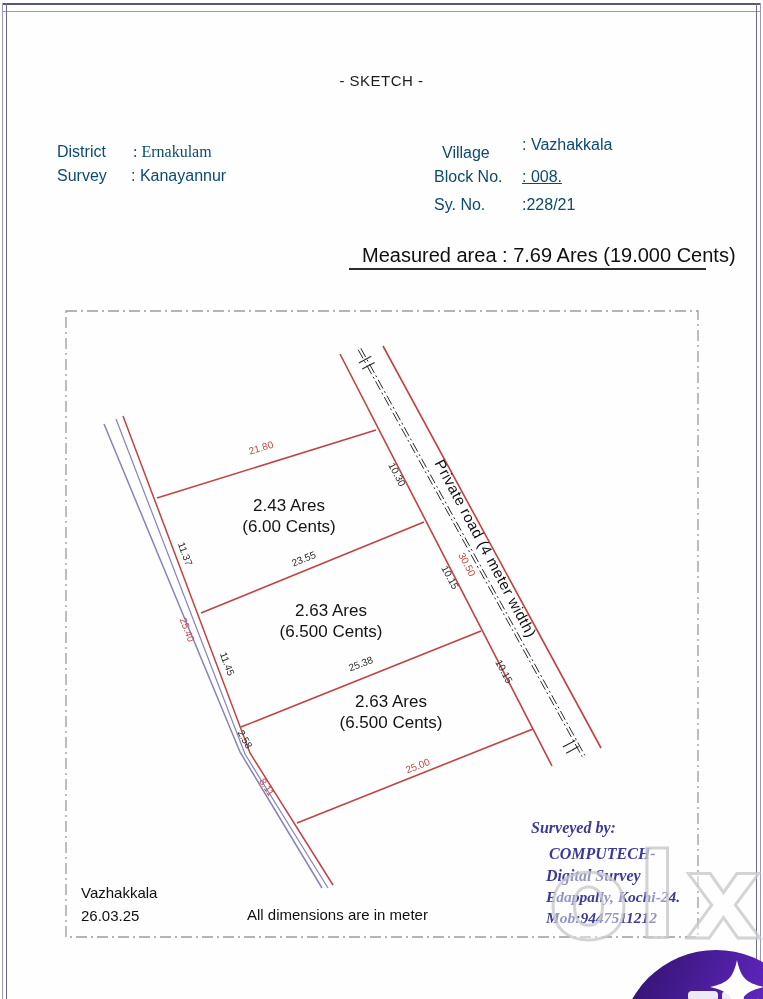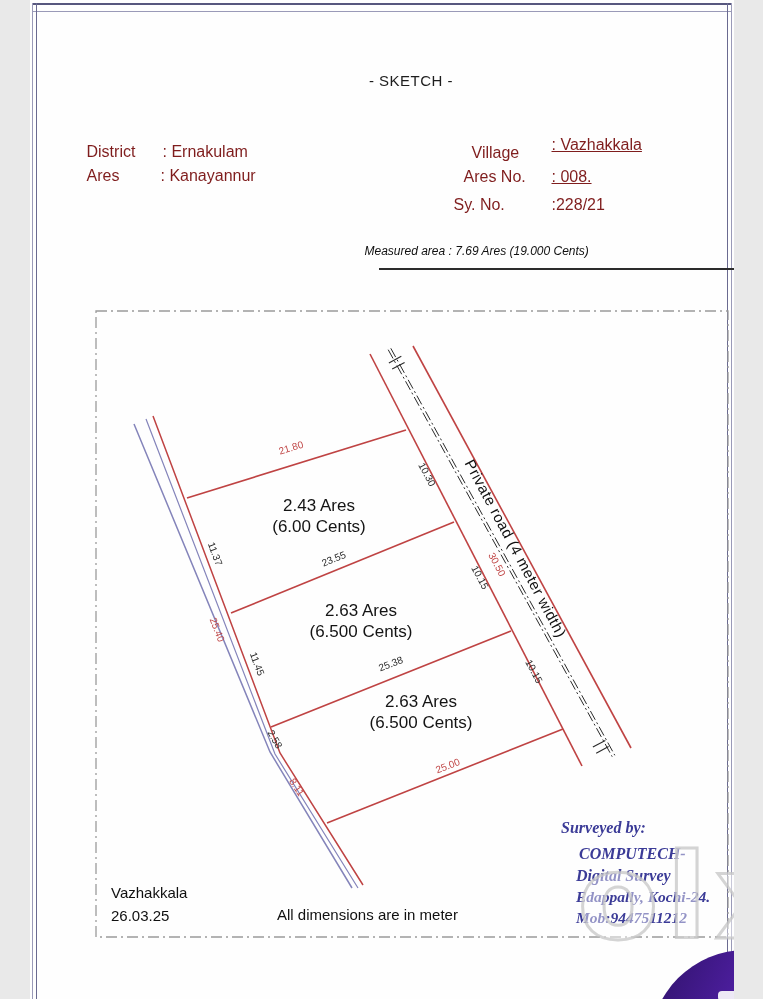--- a/index.html
+++ b/index.html
@@ -1,32 +1,32 @@
 <!DOCTYPE html>
 <html><head>
 <meta charset="utf-8">
 <style>
   html,body{margin:0;padding:0;background:#e9e9e9;}
   #page{
-    position:relative;width:704px;height:999px;margin:0 auto;
+    position:relative;width:763px;height:999px;margin:0 auto;
     background:#fefefe;overflow:hidden;
     font-family:"Liberation Sans",sans-serif;color:#161616;
   }
   
   .pb-top{position:absolute;left:2px;right:2px;top:3px;height:6px;
     border-top:2px solid #57577e;border-bottom:1px solid #9a9ab8;}
   .pb-left{position:absolute;left:2px;top:3px;bottom:0;width:3px;
     border-left:1px solid #9a9ab8;border-right:1px solid #6a6a90;}
   .pb-right{position:absolute;right:2px;top:3px;bottom:0;width:3px;
     border-left:1px solid #6a6a90;border-right:1px solid #9a9ab8;}
 
   .abs{position:absolute;white-space:nowrap;}
   .title{top:72px;left:0;width:763px;text-align:center;font-size:15px;letter-spacing:.5px;color:#1d1d1d;}
-  .hrow{font-size:16px;color:#7f1d1d;}
-  .measured{top:244px;left:335px;font-size:12px;color:#101010;font-style:italic;}
+  .hrow{font-size:16px;color:#0c4a6e;}
+  .measured{top:244px;left:362px;font-size:20px;color:#101010;}
   .measured-line{top:268px;left:349px;width:357px;border-top:2px solid #2c2c2c;height:0;}
 
   svg text{font-family:"Liberation Sans",sans-serif;}
   .dim-b{font-size:10px;fill:#2a2a2a;}
   .dim-r{font-size:10px;fill:#c04747;}
   .parcel-t{font-size:17px;fill:#141414;text-anchor:middle;}
   .road-t{font-size:15px;fill:#101010;letter-spacing:.5px;text-anchor:middle;}
   .foot-t{font-size:15px;fill:#101010;}
   .surv{font-family:"Liberation Serif",serif;font-style:italic;font-weight:bold;fill:#3b3b97;}
 
@@ -49,29 +49,29 @@
 
 <div id="page">
 
   <div class="pb-top"></div>
   <div class="pb-left"></div>
   <div class="pb-right"></div>
 
   <div class="abs title">- SKETCH -</div>
 
   <div class="abs hrow" style="top:143px;left:57px;">District</div>
-  <div class="abs hrow" style="top:143px;left:133px;">: Ernakulam</div>
-  <div class="abs hrow" style="top:167px;left:57px;">Ares</div>
+  <div class="abs hrow" style="top:143px;left:133px;font-family:Liberation Serif, serif;">: Ernakulam</div>
+  <div class="abs hrow" style="top:167px;left:57px;">Survey</div>
   <div class="abs hrow" style="top:167px;left:131px;">: Kanayannur</div>
 
   <div class="abs hrow" style="top:144px;left:434px;margin-left:8px;">Village</div>
-  <div class="abs hrow" style="top:136px;left:522px;text-decoration:underline;">: Vazhakkala</div>
-  <div class="abs hrow" style="top:168px;left:434px;">Ares No.</div>
+  <div class="abs hrow" style="top:136px;left:522px;">: Vazhakkala</div>
+  <div class="abs hrow" style="top:168px;left:434px;">Block No.</div>
   <div class="abs hrow" style="top:168px;left:522px;text-decoration:underline;">: 008.</div>
-  <div class="abs hrow" style="top:196px;left:424px;text-align:center;">Sy. No.</div>
+  <div class="abs hrow" style="top:196px;left:434px;text-align:center;">Sy. No.</div>
   <div class="abs hrow" style="top:196px;left:522px;">:228/21</div>
 
   <div class="abs measured">Measured area : 7.69 Ares (19.000 Cents)</div>
   <div class="abs measured-line"></div>
 
   <svg style="position:absolute;left:0;top:0;" width="763" height="999" viewBox="0 0 763 999">
 
     <rect x="66" y="311" width="632" height="626" fill="none" stroke="#9a9a9a" stroke-width="1.3" stroke-dasharray="11 4 2 4"></rect>
 
     <polyline points="104,424 240,752 322,888" fill="none" stroke="#8484ba" stroke-width="1.5"></polyline>

